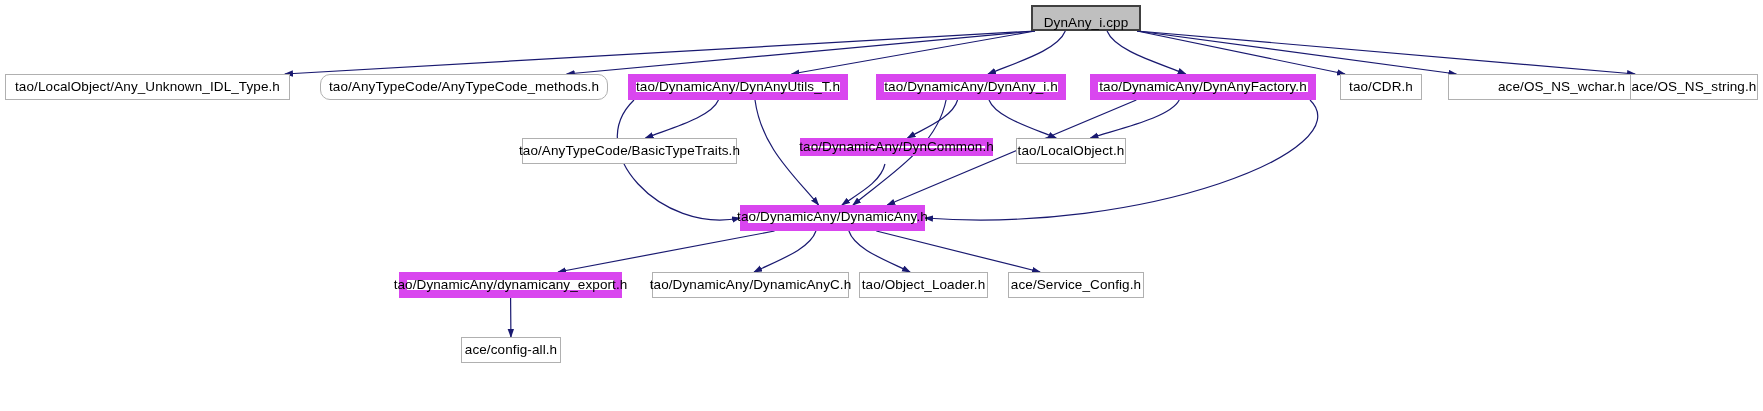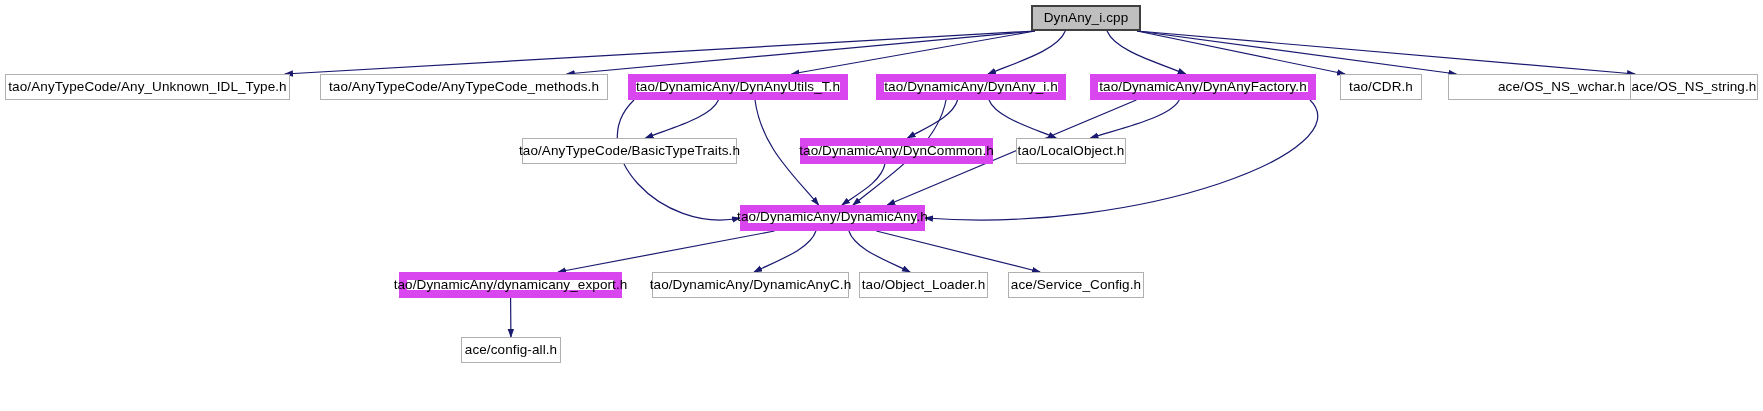--- a/index.html
+++ b/index.html
@@ -37,20 +37,21 @@
     color: #000000;
     white-space: nowrap;
     letter-spacing: 0.1px;
   }
   .node.strong {
     border: 8px solid #d946ef;
   }
   .node.root {
     background: #bfbfbf;
     border: 2px solid #404040;
+    align-items: flex-end;
   }
   .node-label {
     line-height: 1;
     padding: 0 2px;
   }
 </style>
 </head>
 <body>
 
 <div id="graph-root">
@@ -84,23 +85,23 @@
         <path d="M510.59,298 C510.62361999999996,315.55 510.79844399999996,326.08 510.9262,337" fill="none" stroke="#191970" stroke-width="1.2" marker-end="url(#arrow)"></path>
         <path d="M634,100 C582,150 661,234 740,218" fill="none" stroke="#191970" stroke-width="1.2" marker-end="url(#arrow)"></path>
         <path d="M1310,100 C1362,150 1143.5,234 925,218" fill="none" stroke="#191970" stroke-width="1.2" marker-end="url(#arrow)"></path>
       </g>
   </svg>
   <div id="node-layer">
       <div class="node root" style="left: 1031px; top: 5px; width: 110px; height: 26px;">
         <span class="node-label">DynAny_i.cpp</span>
       </div>
       <div class="node" style="left: 5px; top: 74px; width: 285px; height: 26px;">
-        <span class="node-label">tao/AnyTypeCode/Any_Unknown_IDL_Type.h</span>
+        <span class="node-label">tao/LocalObject/Any_Unknown_IDL_Type.h</span>
       </div>
-      <div class="node" style="left: 320px; top: 74px; width: 288px; height: 26px;">
+      <div class="node" style="left: 320px; top: 74px; width: 288px; height: 26px; border-radius: 10px;">
         <span class="node-label">tao/AnyTypeCode/AnyTypeCode_methods.h</span>
       </div>
       <div class="node strong" style="left: 628px; top: 74px; width: 220px; height: 26px;">
         <span class="node-label">tao/DynamicAny/DynAnyUtils_T.h</span>
       </div>
       <div class="node strong" style="left: 876px; top: 74px; width: 190px; height: 26px;">
         <span class="node-label">tao/DynamicAny/DynAny_i.h</span>
       </div>
       <div class="node strong" style="left: 1090px; top: 74px; width: 226px; height: 26px;">
         <span class="node-label">tao/DynamicAny/DynAnyFactory.h</span>
@@ -110,21 +111,21 @@
       </div>
       <div class="node" style="left: 1448px; top: 74px; width: 185px; height: 26px; padding-left: 42px;">
         <span class="node-label">ace/OS_NS_wchar.h</span>
       </div>
       <div class="node" style="left: 1630px; top: 74px; width: 128px; height: 26px;">
         <span class="node-label">ace/OS_NS_string.h</span>
       </div>
       <div class="node" style="left: 522px; top: 138px; width: 215px; height: 26px;">
         <span class="node-label">tao/AnyTypeCode/BasicTypeTraits.h</span>
       </div>
-      <div class="node strong" style="left: 800px; top: 138px; width: 193px; height: 26px;">
+      <div class="node strong" style="left: 800px; top: 138px; width: 193px; height: 18px;">
         <span class="node-label">tao/DynamicAny/DynCommon.h</span>
       </div>
       <div class="node" style="left: 1016px; top: 138px; width: 110px; height: 26px;">
         <span class="node-label">tao/LocalObject.h</span>
       </div>
       <div class="node strong" style="left: 740px; top: 205px; width: 185px; height: 26px; align-items: flex-end;">
         <span class="node-label">tao/DynamicAny/DynamicAny.h</span>
       </div>
       <div class="node strong" style="left: 399px; top: 272px; width: 223px; height: 26px;">
         <span class="node-label">tao/DynamicAny/dynamicany_export.h</span>

